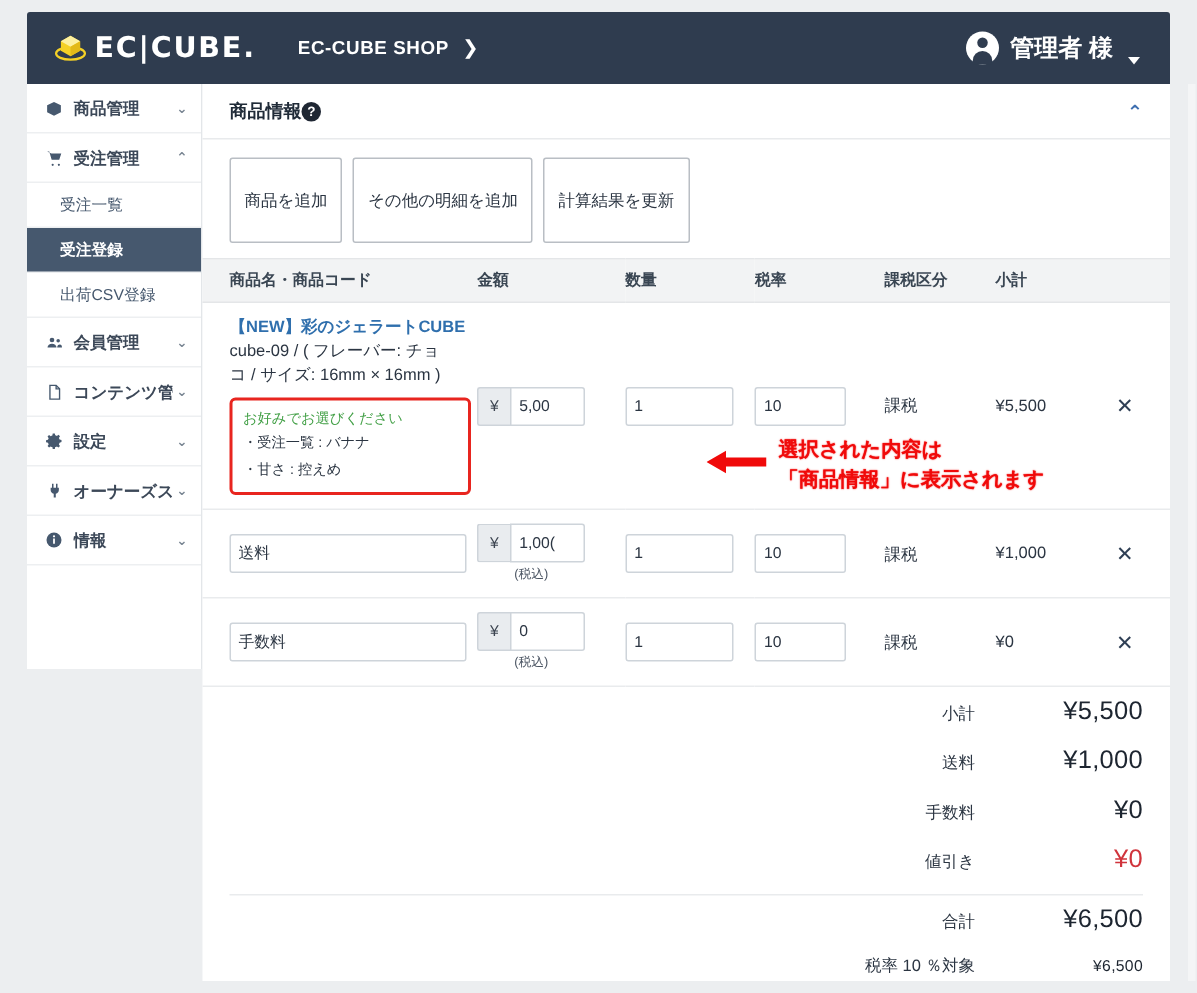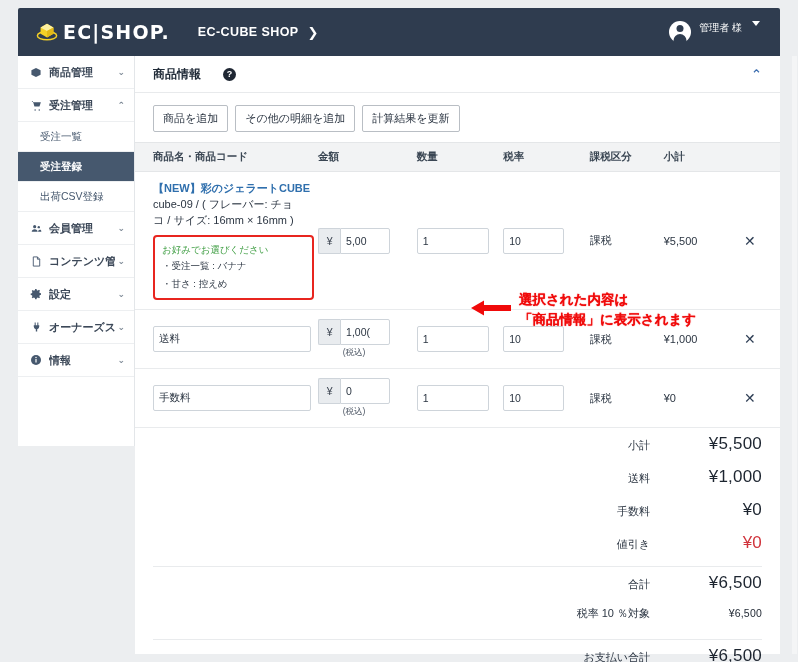--- a/index.html
+++ b/index.html
@@ -25,22 +25,22 @@
   .logo-text {
     color: #ffffff; font-size: 19px; font-weight: 700; letter-spacing: 1.2px;
     font-family: "DejaVu Sans", sans-serif;
   }
   .shop-name {
     color: #ffffff; font-size: 12.5px; font-weight: 700; margin-left: 28px;
     letter-spacing: .4px; display: flex; align-items: center; gap: 9px;
   }
   .shop-chevron { font-size: 13px; font-weight: 700; }
   .topbar-right {
-    margin-left: auto; margin-right: 20px; display: flex; align-items: flex-start; gap: 8px;
-    color: #fff; font-size: 10px; font-weight: 400;
+    margin-left: auto; margin-right: 20px; display: flex; align-items: flex-end; gap: 8px;
+    color: #fff; font-size: 16px; font-weight: 700;
   }
   .avatar {
     width: 22px; height: 22px; border-radius: 50%; background: #fff;
     position: relative; flex: 0 0 auto;
   }
   .avatar::before {
     content: ""; position: absolute; left: 50%; top: 4px; transform: translateX(-50%);
     width: 7px; height: 7px; border-radius: 50%; background: #2f3c4f;
   }
   .avatar::after {
@@ -76,34 +76,34 @@
 
   
   .content {
     position: absolute; left: 135px; top: 56px; width: 645px; height: 598px;
     background: #ffffff;
   }
   .card-head {
     height: 37px; display: flex; align-items: center; padding: 0 18px;
     border-bottom: 1px solid #e8eaec;
   }
-  .card-title { font-size: 12px; font-weight: 700; color: #202b38; display: flex; align-items: center; gap: 22px; }
+  .card-title { font-size: 12px; font-weight: 700; color: #202b38; display: flex; align-items: center; gap: 0; }
   .help-badge {
     width: 13px; height: 13px; border-radius: 50%; background: #1f2733; color: #fff;
     font-size: 9px; font-weight: 700; display: inline-flex; align-items: center;
     justify-content: center; line-height: 1;
   }
   .collapse-chevron {
     margin-left: auto; color: #3e6fb0; font-size: 13px; font-weight: 700; cursor: pointer; line-height: 1;
   }
 
   .btn-row { display: flex; align-items: center; padding: 12px 18px 10px 18px; }
   .btn {
     background: #ffffff; border: 1px solid #b9bec4; border-radius: 2px;
-    font-size: 11px; color: #2b3542; padding: 5px 9px; cursor: pointer;
+    font-size: 11px; color: #2b3542; padding: 20px 9px; cursor: pointer;
     font-family: Liberation Serif, serif; white-space: nowrap;
   }
   .btn + .btn { margin-left: 7px; }
   .btn-right { margin-left: auto; }
 
   
   .tbl { width: 100%; border-collapse: collapse; table-layout: fixed; }
   .tbl thead th {
     background: #f2f3f4; font-size: 10.5px; font-weight: 700; color: #3a4653;
     text-align: left; padding: 7px 0 7px 0; border-top: 1px solid #e4e6e8;
@@ -190,21 +190,21 @@
   <div class="topbar">
     <div class="logo-wrap">
       <span class="logo-mark">
         <svg width="22" height="22" viewBox="0 0 24 24">
           <ellipse cx="12" cy="16" rx="10.5" ry="4.5" fill="none" stroke="#f5d126" stroke-width="1.6"></ellipse>
           <path d="M12 3 L19 7 L19 14 L12 18 L5 14 L5 7 Z" fill="#f5d126"></path>
           <path d="M12 3 L19 7 L12 11 L5 7 Z" fill="#fdf0a0"></path>
           <path d="M12 11 L19 7 L19 14 L12 18 Z" fill="#e3b918"></path>
         </svg>
       </span>
-      <span class="logo-text">EC|SHOP.</span>
+      <span class="logo-text">EC|CUBE.</span>
     </div>
     <div class="shop-name">
       <span>EC-CUBE SHOP</span>
       <span class="shop-chevron">❯</span>
     </div>
     <div class="topbar-right">
       <span class="avatar"></span>
       <span>管理者 様</span>
       <span class="caret-down"></span>
     </div>

